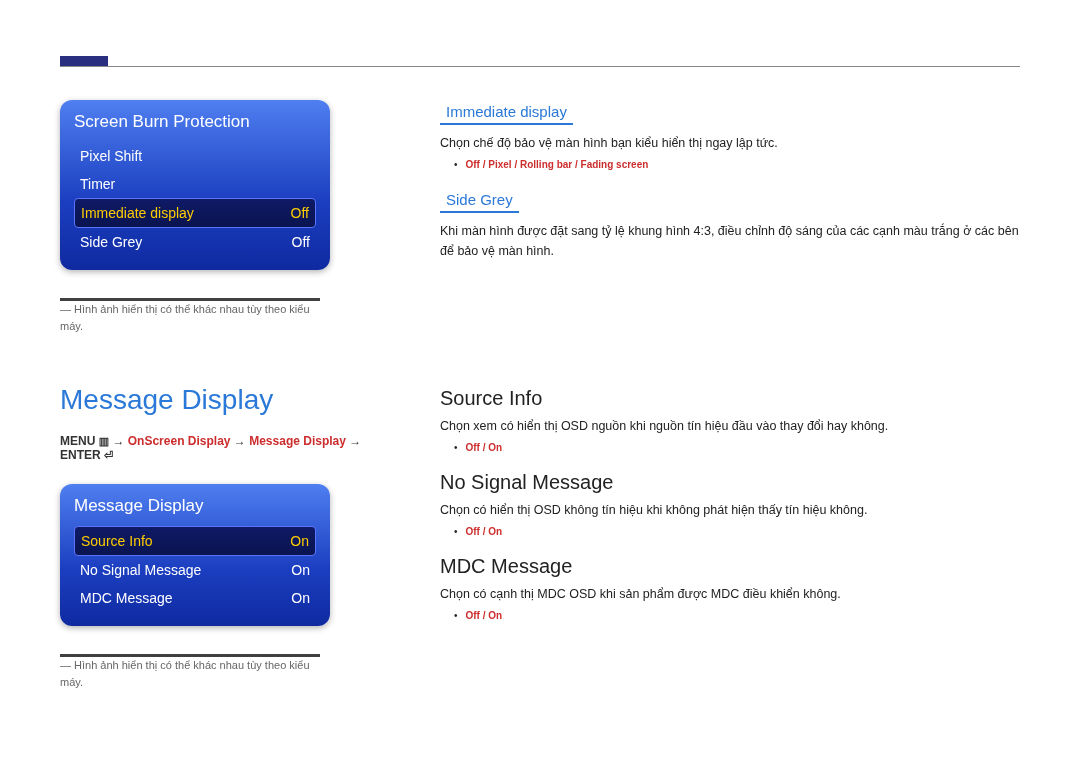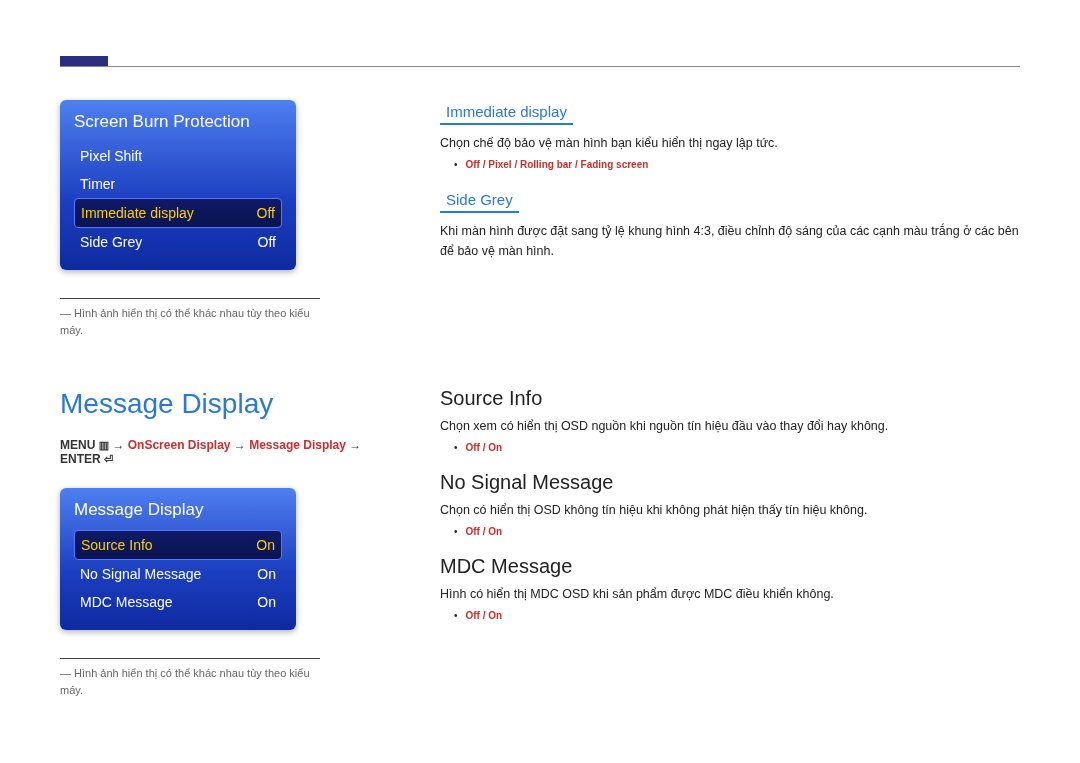--- a/index.html
+++ b/index.html
@@ -25,22 +25,22 @@
     background:#2a2f80;
   }
   .page {
     display:flex;
     gap:60px;
     padding-top:40px;
   }
   .col-left { width:320px; flex:0 0 320px; }
   .col-right { flex:1; }
   .osd-box {
-    width:236px;
-    border-radius:6px;
+    width:270px;
+    border-radius:12px;
     background: linear-gradient(180deg,#4f7ff0 0%, #1b3ec0 60%, #0f2aa0 100%);
     padding:12px 14px 14px 14px;
     color:#fff;
     font-size:14px;
     box-shadow: 0 2px 6px rgba(0,0,0,0.3);
   }
   .osd-title { font-size:17px; font-weight:400; margin-bottom:10px; color:#fff; }
   .osd-row {
     display:flex; justify-content:space-between;
     padding:6px 6px;
@@ -51,22 +51,21 @@
     border:1px solid #5b74ff;
     border-radius:4px;
     color:#ffcc00;
   }
   .osd-row.highlight .val { color:#ffcc00; }
   .osd-row .val { color:#fff; }
   .footnote {
     font-size:11px;
     color:#666;
     margin-top:28px;
-    border-top:1px solid #404040;
-    padding-top:6px;
+    border-top:3px solid #404040;
     width:260px;
     line-height:1.5;
   }
   .section-heading {
     font-size:28px;
     font-weight:300;
     color:#2a78d8;
     margin-top:50px;
     margin-bottom:18px;
   }
@@ -177,17 +176,17 @@
 
     <h2 class="plain">Source Info</h2>
     <div class="desc">Chọn xem có hiển thị OSD nguồn khi nguồn tín hiệu đầu vào thay đổi hay không.</div>
     <div class="bullet"><span class="red">Off / On</span></div>
 
     <h2 class="plain">No Signal Message</h2>
     <div class="desc">Chọn có hiển thị OSD không tín hiệu khi không phát hiện thấy tín hiệu không.</div>
     <div class="bullet"><span class="red">Off / On</span></div>
 
     <h2 class="plain">MDC Message</h2>
-    <div class="desc">Hình có hiển thị MDC OSD khi sản phẩm được MDC điều khiển không.</div>
+    <div class="desc">Chọn có cạnh thị MDC OSD khi sản phẩm được MDC điều khiển không.</div>
     <div class="bullet"><span class="red">Off / On</span></div>
 
   </div>
 </div>
 
 </body></html>

